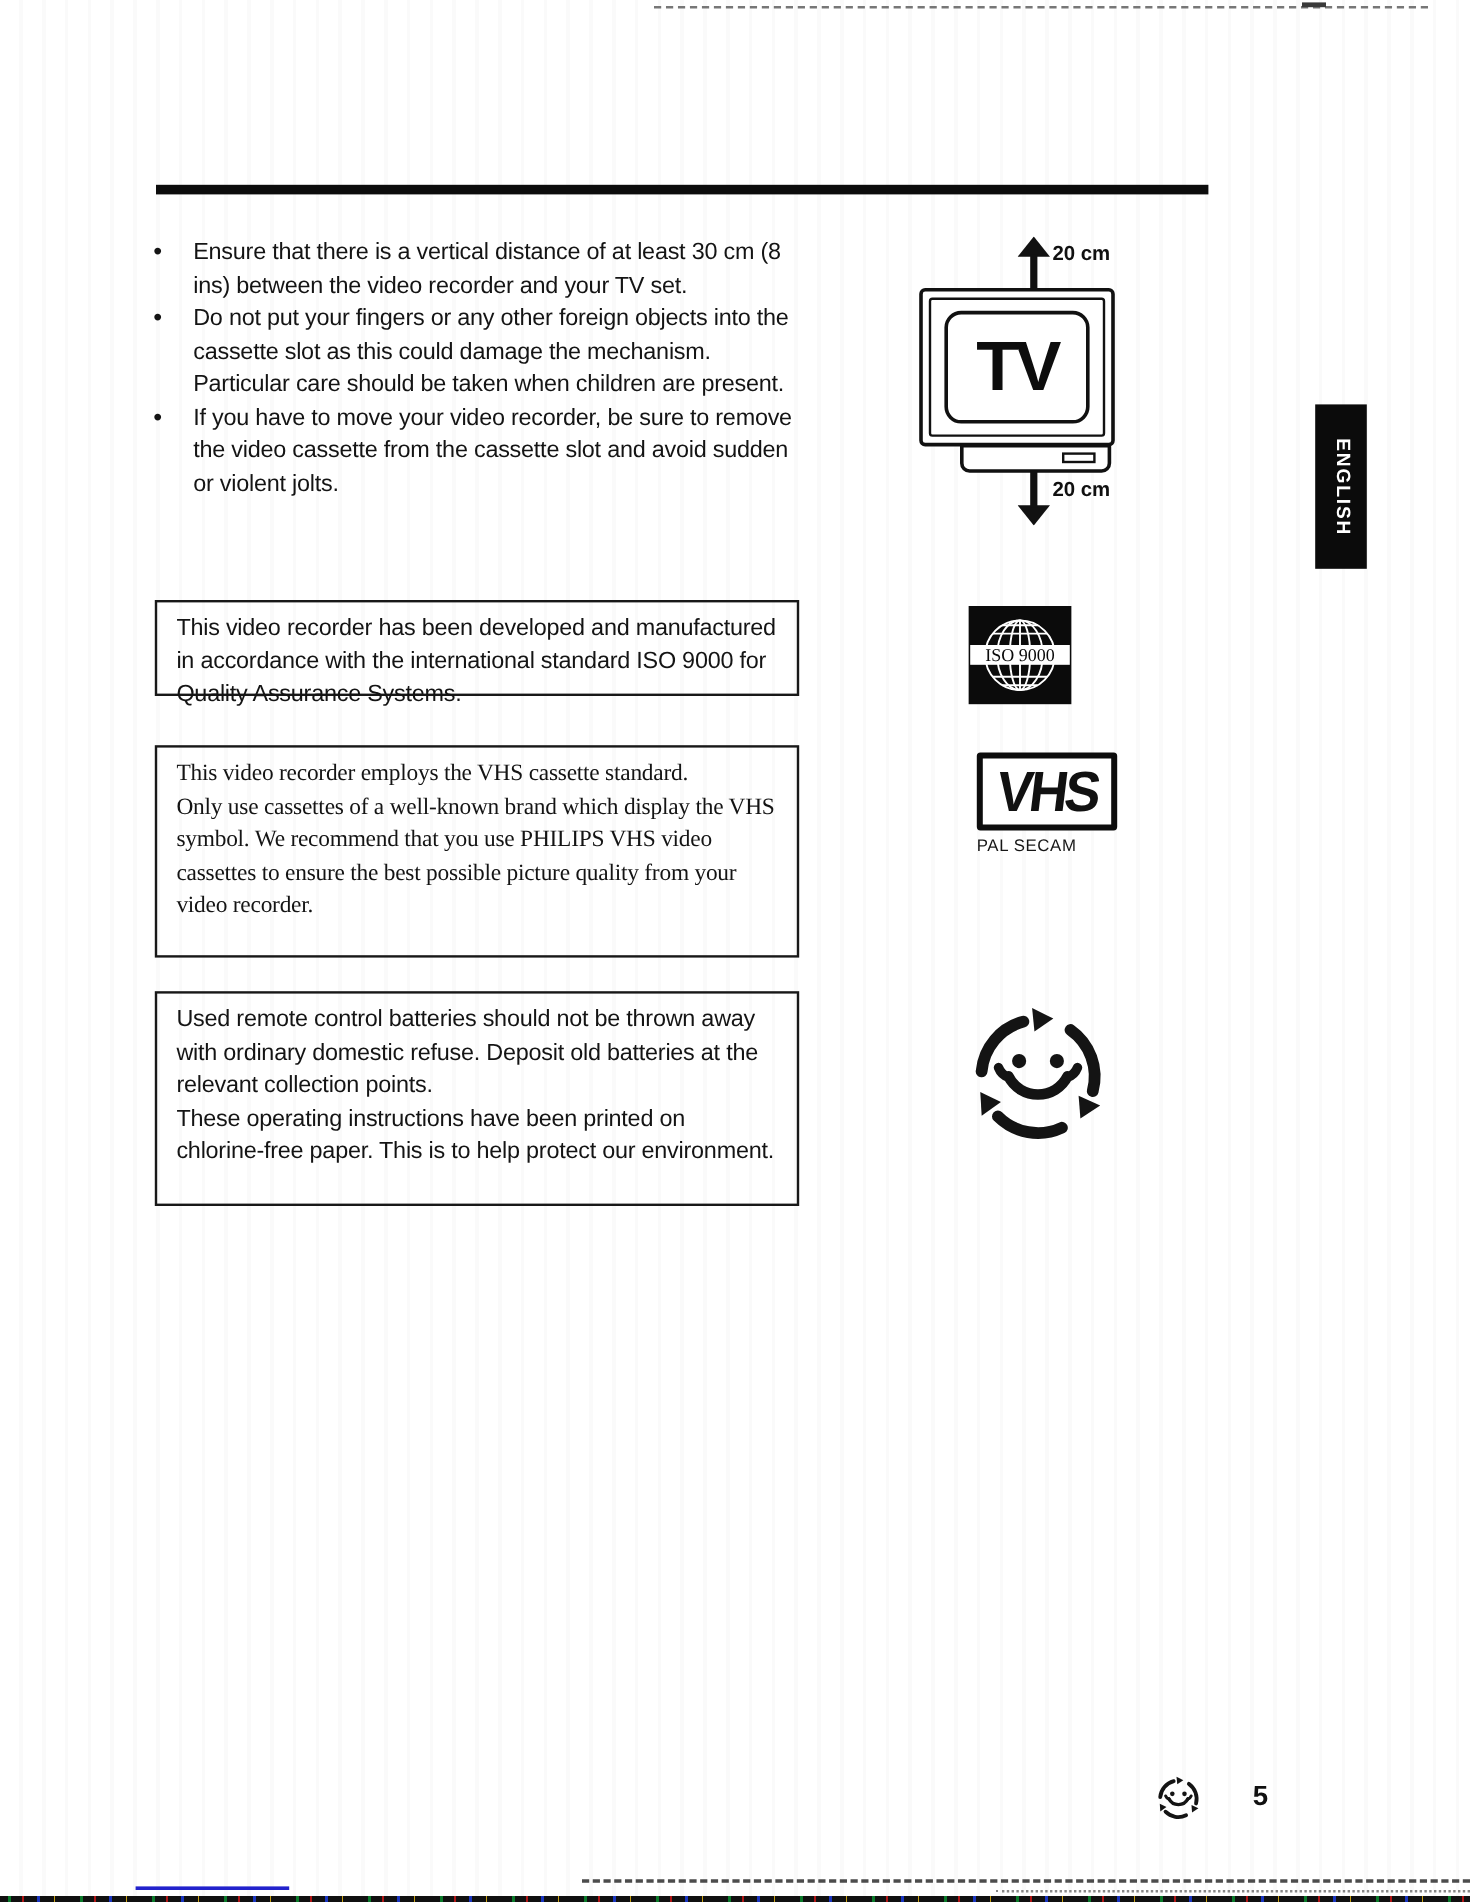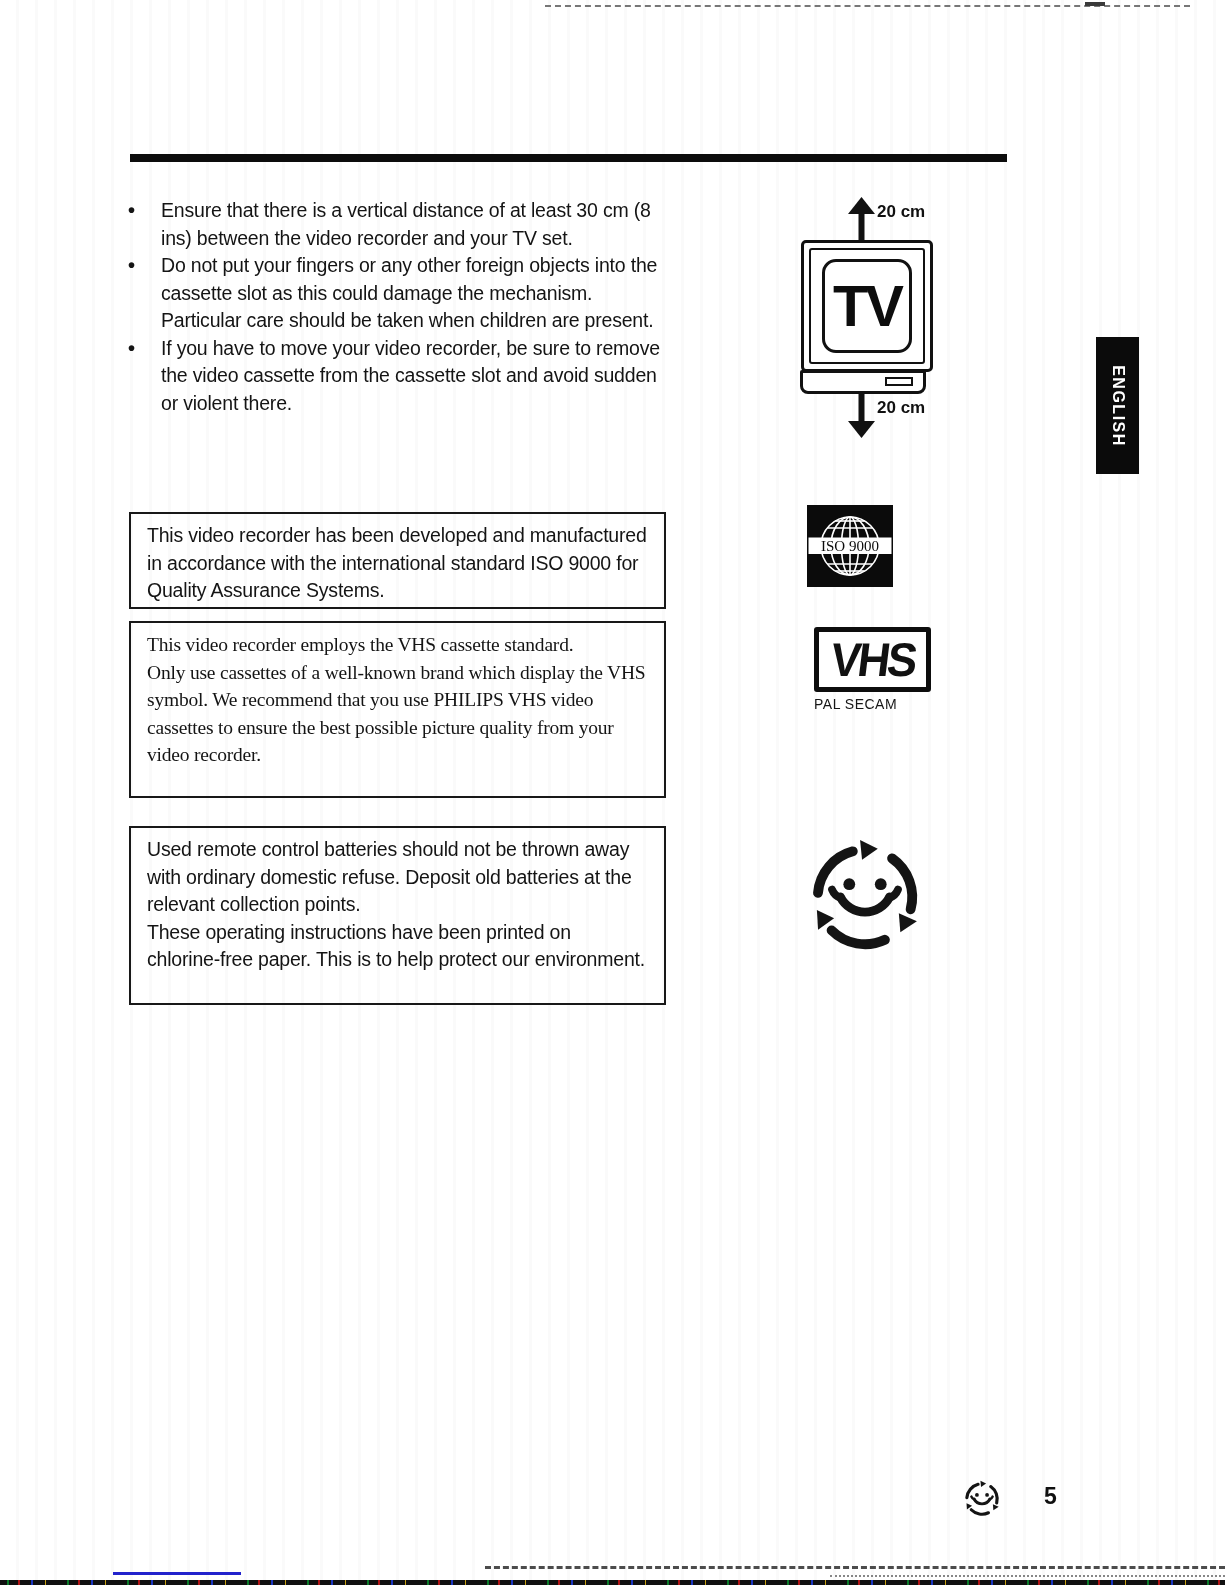--- a/index.html
+++ b/index.html
@@ -29,26 +29,26 @@
 
   
   .info-box{
     left:129px;width:537px;
     border:2.5px solid #181818;
     padding:8px 15px 6px 16px;
     box-sizing:border-box;
     background:transparent;
   }
   .info-box p{margin:0;font-size:19.5px;line-height:27.5px;letter-spacing:-0.2px;}
-  .box-1{top:512px;height:97px;}
+  .box-1{top:500px;height:80px;}
   .box-2{top:621px;height:177px;font-family:Liberation Serif, serif;}
   .box-3{top:826px;height:179px;}
 
   
-  .tv-outer{left:801px;top:240px;width:132px;height:132px;border:3px solid #111;border-radius:5px;background:#fff;box-sizing:border-box;}
+  .tv-outer{left:766px;top:240px;width:163px;height:132px;border:3px solid #111;border-radius:5px;background:#fff;box-sizing:border-box;}
   .tv-inner{position:absolute;left:5px;top:5px;right:5px;bottom:5px;border:2px solid #111;border-radius:3px;}
   .tv-screen{position:absolute;left:11px;top:9px;right:11px;bottom:9px;border:3px solid #111;border-radius:14px;display:flex;align-items:center;justify-content:center;}
   .tv-label{font-size:58px;font-weight:800;letter-spacing:-3px;color:#0d0d0d;line-height:1;}
   .tv-base{left:800px;top:370px;width:126px;height:24px;border:3px solid #111;border-radius:2px 2px 8px 8px;background:#fff;box-sizing:border-box;}
   .tv-slot{position:absolute;right:10px;top:4px;width:28px;height:9px;border:2px solid #111;background:#fff;box-sizing:border-box;}
   .clearance{font-size:17px;font-weight:bold;letter-spacing:0px;color:#101010;}
   .clearance-top{left:877px;top:202px;}
   .clearance-bottom{left:877px;top:398px;}
   .arrow-up{left:848px;top:197px;}
   .arrow-down{left:848px;top:392px;}
@@ -109,21 +109,21 @@
     <div class="bullet-row">
       <span class="bullet-marker">•</span>
       <span class="bullet-text">Ensure that there is a vertical distance of at least 30 cm (8 ins) between the video recorder and your TV set.</span>
     </div>
     <div class="bullet-row">
       <span class="bullet-marker">•</span>
       <span class="bullet-text">Do not put your fingers or any other foreign objects into the cassette slot as this could damage the mechanism. Particular care should be taken when children are present.</span>
     </div>
     <div class="bullet-row">
       <span class="bullet-marker">•</span>
-      <span class="bullet-text">If you have to move your video recorder, be sure to remove the video cassette from the cassette slot and avoid sudden or violent there.</span>
+      <span class="bullet-text">If you have to move your video recorder, be sure to remove the video cassette from the cassette slot and avoid sudden or violent jolts.</span>
     </div>
   </div>
 
   <svg class="abs arrow-up" width="27" height="46" viewBox="0 0 27 46">
     <polygon points="13.5,0 27,17 0,17" fill="#111"></polygon>
     <rect x="10.5" y="15" width="6" height="31" fill="#111"></rect>
   </svg>
   <div class="abs clearance clearance-top">20 cm</div>
 
   <div class="abs tv-outer">

